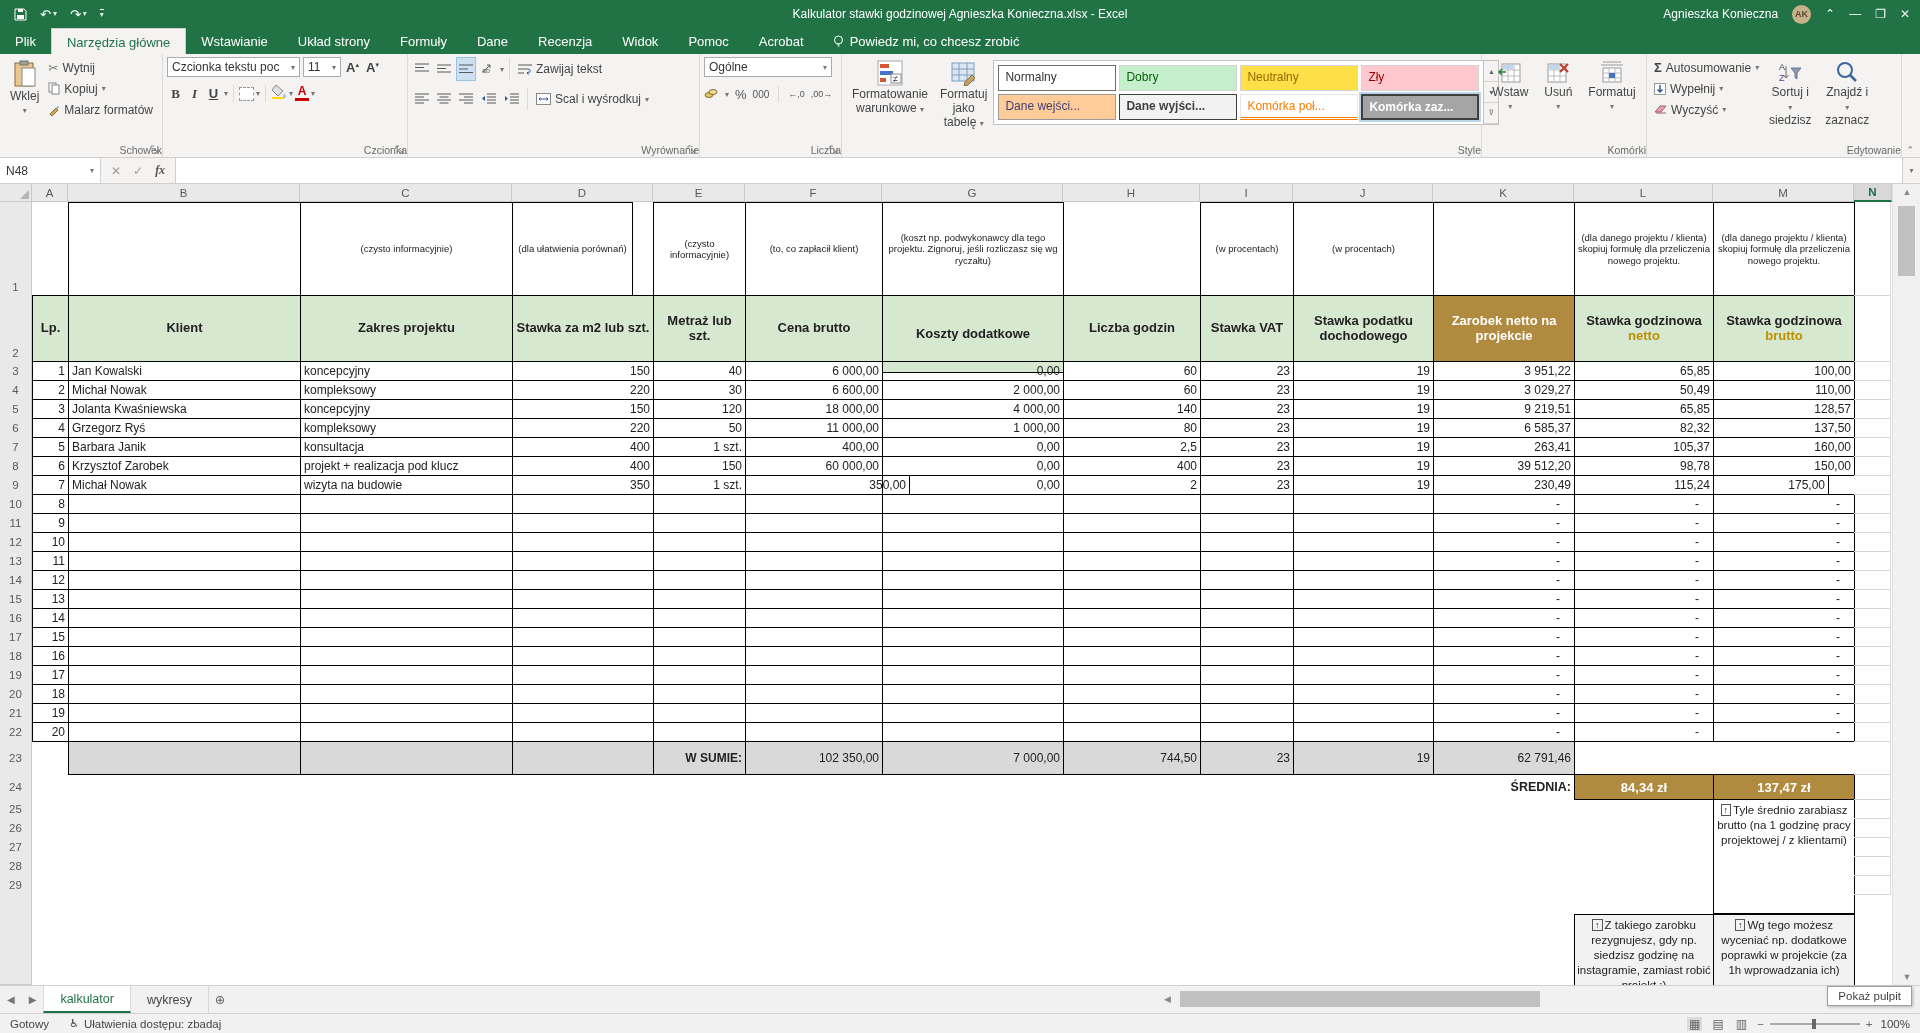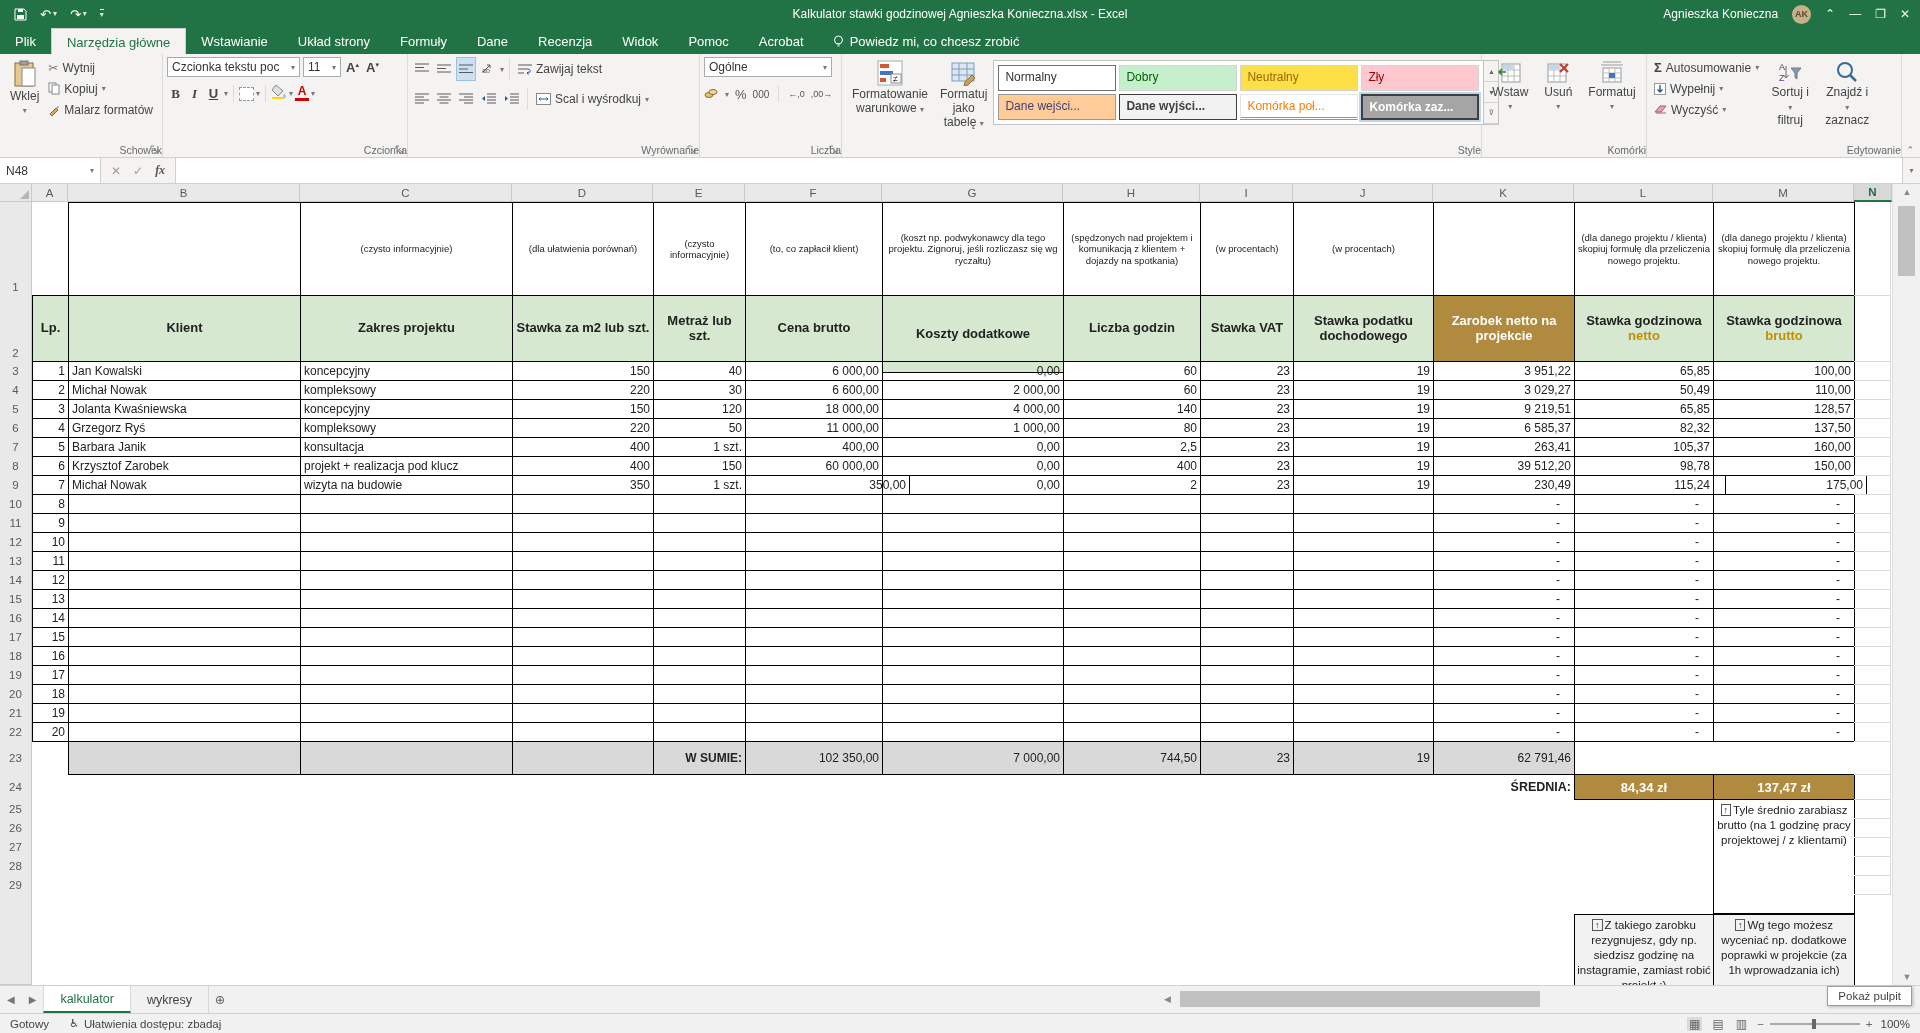--- a/index.html
+++ b/index.html
@@ -428,21 +428,21 @@
           <span class="drop">▾</span>
       </div>
     </div>
     <div class="bigbtn" style="width:56px">
       <svg width="24" height="24" viewBox="0 0 24 24">
           <text x="1" y="10" font-size="9" fill="#444">A</text>
           <text x="1" y="21" font-size="9" fill="#7030a0">Z</text>
           <path d="M8 18V6M8 18l-2.5-3M8 18l2.5-3" stroke="#666" fill="none"></path>
           <path d="M13 8h10l-4 5v6l-2-1.5V13z" fill="#8a9bb0" stroke="#6b7b8f"></path>
         </svg>
-      <span><span>Sortuj i</span> <span class="drop">▾</span><br><span>filtruj</span></span>
+      <span><span>Sortuj i</span> <span class="drop">▾</span><br><span>siedzisz</span></span>
     </div>
     <div class="bigbtn" style="width:58px">
       <svg width="24" height="24" viewBox="0 0 24 24">
           <circle cx="10" cy="10" r="7" fill="none" stroke="#3b679c" stroke-width="2"></circle>
           <path d="M15 15l6 6" stroke="#3b679c" stroke-width="2.5"></path>
         </svg>
       <span><span>Znajdź i</span> <span class="drop">▾</span><br><span>zaznacz</span></span>
     </div>
     <div class="glabel">Edytowanie</div>
   </div>
@@ -507,25 +507,24 @@
     <div class="cell hdr rowhdr" style="left: 0px; top: 557px; width: 32px; height: 34px;">23</div>
     <div class="cell hdr rowhdr" style="left: 0px; top: 590px; width: 32px; height: 26px;">24</div>
     <div class="cell hdr rowhdr" style="left: 0px; top: 615px; width: 32px; height: 20px;">25</div>
     <div class="cell hdr rowhdr" style="left: 0px; top: 634px; width: 32px; height: 20px;">26</div>
     <div class="cell hdr rowhdr" style="left: 0px; top: 653px; width: 32px; height: 20px;">27</div>
     <div class="cell hdr rowhdr" style="left: 0px; top: 672px; width: 32px; height: 20px;">28</div>
     <div class="cell hdr rowhdr" style="left: 0px; top: 691px; width: 32px; height: 20px;">29</div>
     <div class="cell hdr" style="left: 0px; top: 710px; width: 32px; height: 91px;"></div>
     <div class="cell bordered" style="left: 68px; top: 18px; width: 233px; height: 94px;"></div>
     <div class="cell bordered note-cell" style="left: 300px; top: 18px; width: 213px; height: 94px;">(czysto informacyjnie)</div>
-    <div class="cell bordered note-cell" style="left: 512px; top: 18px; width: 142px; height: 94px;">(dla ułatwienia porównań)</div>
+    <div class="cell bordered note-cell" style="left: 512px; top: 18px; width: 121px; height: 94px;">(dla ułatwienia porównań)</div>
     <div class="cell bordered note-cell" style="left: 653px; top: 18px; width: 93px; height: 94px;">(czysto informacyjnie)</div>
     <div class="cell bordered note-cell" style="left: 745px; top: 18px; width: 138px; height: 94px;">(to, co zapłacił klient)</div>
     <div class="cell bordered note-cell" style="left: 882px; top: 18px; width: 182px; height: 94px;">(koszt np. podwykonawcy dla tego projektu. Zignoruj, jeśli rozliczasz się wg ryczałtu)</div>
-    <div class="cell bordered note-cell" style="left: 1063px; top: 18px; width: 138px; height: 94px;">(spędzonych nad projektem i komunikacją z klientem + dojazdy na spotkania)</div>
     <div class="cell bordered note-cell" style="left: 1200px; top: 18px; width: 94px; height: 94px;">(w procentach)</div>
     <div class="cell bordered note-cell" style="left: 1293px; top: 18px; width: 141px; height: 94px;">(w procentach)</div>
     <div class="cell bordered" style="left: 1433px; top: 18px; width: 142px; height: 94px;"></div>
     <div class="cell bordered note-cell" style="left: 1574px; top: 18px; width: 140px; height: 94px;">(dla danego projektu / klienta) skopiuj formułę dla przeliczenia nowego projektu.</div>
     <div class="cell bordered note-cell" style="left: 1713px; top: 18px; width: 142px; height: 94px;">(dla danego projektu / klienta) skopiuj formułę dla przeliczenia nowego projektu.</div>
     <div class="cell bordered h2" style="left: 32px; top: 111px; width: 37px; height: 67px;">Lp.</div>
     <div class="cell bordered h2" style="left: 68px; top: 111px; width: 233px; height: 67px;">Klient</div>
     <div class="cell bordered h2" style="left: 300px; top: 111px; width: 213px; height: 67px;">Zakres projektu</div>
     <div class="cell bordered h2" style="left: 512px; top: 111px; width: 142px; height: 67px;">Stawka za m2 lub szt.</div>
     <div class="cell bordered h2" style="left: 653px; top: 111px; width: 93px; height: 67px;">Metraż lub szt.</div>
@@ -626,21 +625,21 @@
     <div class="cell bordered c-text" style="left: 300px; top: 291px; width: 213px; height: 20px;">wizyta na budowie</div>
     <div class="cell bordered c-num" style="left: 512px; top: 291px; width: 142px; height: 20px;">350</div>
     <div class="cell bordered c-num" style="left: 653px; top: 291px; width: 93px; height: 20px;">1 szt.</div>
     <div class="cell bordered c-num" style="left: 745px; top: 291px; width: 165px; height: 20px;">350,00</div>
     <div class="cell bordered c-num" style="left: 882px; top: 291px; width: 182px; height: 20px;">0,00</div>
     <div class="cell bordered c-num" style="left: 1063px; top: 291px; width: 138px; height: 20px;">2</div>
     <div class="cell bordered c-num" style="left: 1200px; top: 291px; width: 94px; height: 20px;">23</div>
     <div class="cell bordered c-num" style="left: 1293px; top: 291px; width: 141px; height: 20px;">19</div>
     <div class="cell bordered c-num" style="left: 1433px; top: 291px; width: 142px; height: 20px;">230,49</div>
     <div class="cell bordered c-num" style="left: 1574px; top: 291px; width: 140px; height: 20px;">115,24</div>
-    <div class="cell bordered c-num" style="left: 1713px; top: 291px; width: 142px; height: 20px; margin-left: 12px;">175,00</div>
+    <div class="cell bordered c-num" style="left: 1713px; top: 291px; width: 116px; height: 20px;">175,00</div>
     <div class="cell bordered c-num" style="left: 32px; top: 310px; width: 37px; height: 20px;">8</div>
     <div class="cell bordered" style="left: 68px; top: 310px; width: 233px; height: 20px;"></div>
     <div class="cell bordered" style="left: 300px; top: 310px; width: 213px; height: 20px;"></div>
     <div class="cell bordered" style="left: 512px; top: 310px; width: 142px; height: 20px;"></div>
     <div class="cell bordered" style="left: 653px; top: 310px; width: 93px; height: 20px;"></div>
     <div class="cell bordered" style="left: 745px; top: 310px; width: 138px; height: 20px;"></div>
     <div class="cell bordered" style="left: 882px; top: 310px; width: 182px; height: 20px;"></div>
     <div class="cell bordered" style="left: 1063px; top: 310px; width: 138px; height: 20px;"></div>
     <div class="cell bordered" style="left: 1200px; top: 310px; width: 94px; height: 20px;"></div>
     <div class="cell bordered" style="left: 1293px; top: 310px; width: 141px; height: 20px;"></div>

